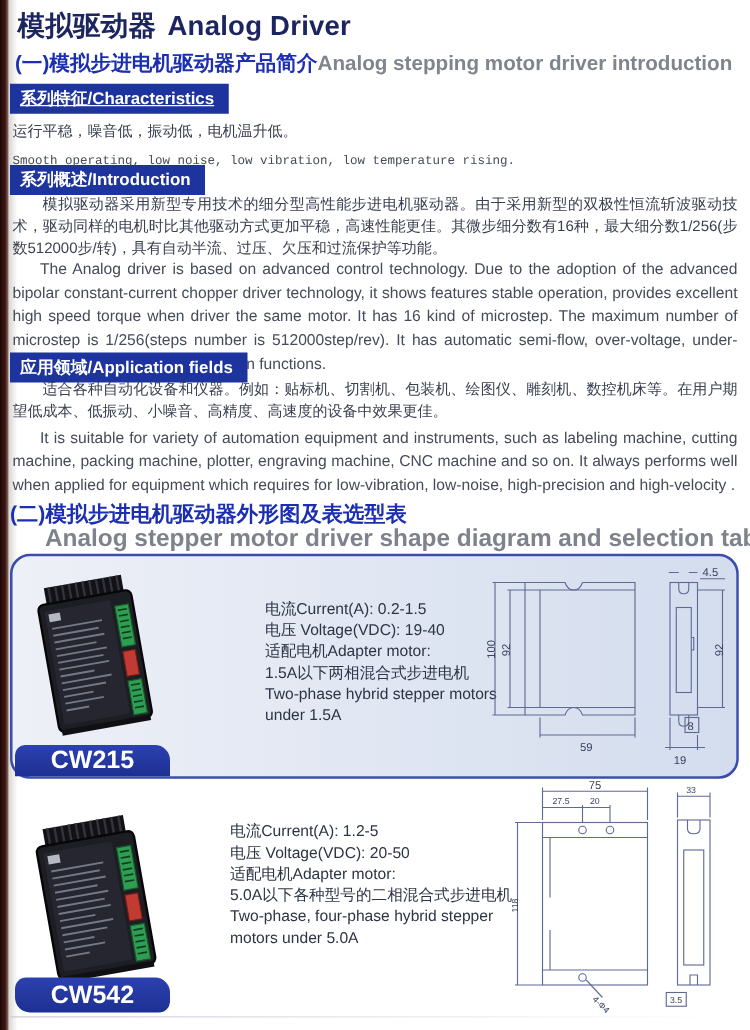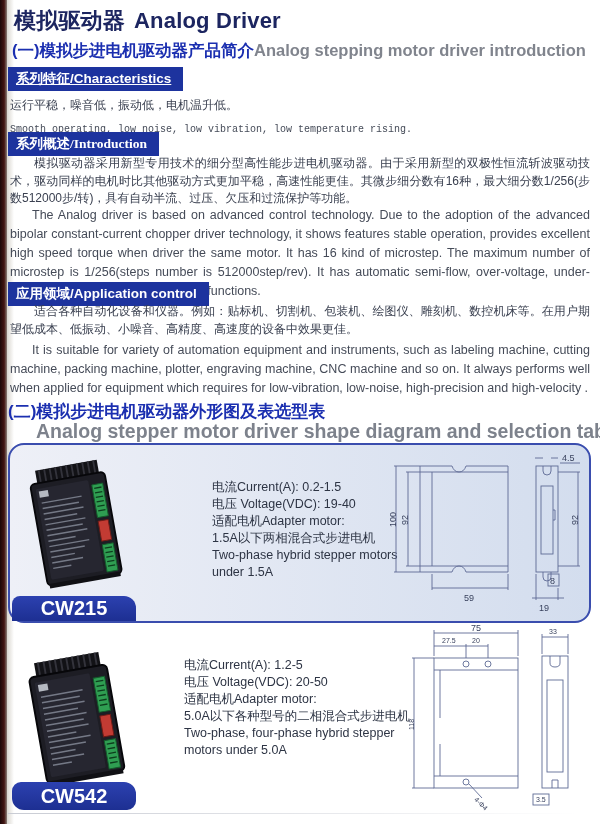--- a/index.html
+++ b/index.html
@@ -11,21 +11,21 @@
            background:linear-gradient(to right,#d9d6cf,rgba(245,245,241,0));}
   .abs{position:absolute;}
   .title{left:14px;top:6px;font-size:22px;font-weight:bold;color:#1c2560;letter-spacing:.2px;}
   .title .en{margin-left:9px;}
   .sec-head{left:12px;top:40px;font-size:16.5px;font-weight:bold;white-space:nowrap;}
   .sec-head .cn{color:#1b2fb0;}
   .sec-head .en{color:#80848d;}
   .badge{background:#1d339e;color:#ffffff;font-size:13.5px;font-weight:bold;
          padding:3px 12px 3px 8px;white-space:nowrap;}
   .b1{left:8px;top:67px;text-decoration:underline;}
-  .b2{left:8px;top:132px;font-family:Liberation Serif, serif;}
+  .b2{left:8px;top:132px;}
   .b3{left:8px;top:282px;}
   .line-cn{left:10px;top:97px;font-size:12px;color:#3a4050;}
   .line-en{left:10px;top:124px;font-size:10px;color:#454b58;font-family:Liberation Mono, monospace;}
   .para{width:580px;text-align:justify;}
   .para.cn{font-size:12px;line-height:17.5px;color:#3a4050;text-indent:24px;}
   .para.en{font-size:12.5px;line-height:19px;color:#454b58;text-indent:22px;}
   .p-cn2{left:10px;top:155px;}
   .p-en2{left:10px;top:206px;}
   .p-cn3{left:10px;top:303px;}
   .p-en3{left:10px;top:341px;}
@@ -87,21 +87,21 @@
   </div>
 
   <div class="abs badge b1">系列特征/Characteristics</div>
   <div class="abs line-cn">运行平稳，噪音低，振动低，电机温升低。</div>
   <div class="abs line-en">Smooth operating, low noise, low vibration, low temperature rising.</div>
 
   <div class="abs badge b2">系列概述/Introduction</div>
   <div class="abs para cn p-cn2">模拟驱动器采用新型专用技术的细分型高性能步进电机驱动器。由于采用新型的双极性恒流斩波驱动技术，驱动同样的电机时比其他驱动方式更加平稳，高速性能更佳。其微步细分数有16种，最大细分数1/256(步数512000步/转)，具有自动半流、过压、欠压和过流保护等功能。</div>
   <div class="abs para en p-en2">The Analog driver is based on advanced control technology. Due to the adoption of the advanced bipolar constant-current chopper driver technology, it shows features stable operation, provides excellent high speed torque when driver the same motor. It has 16 kind of microstep. The maximum number of microstep is 1/256(steps number is 512000step/rev). It has automatic semi-flow, over-voltage, under-voltage and over-current protection functions.</div>
 
-  <div class="abs badge b3">应用领域/Application control</div>
+  <div class="abs badge b3">应用领域/Application fields</div>
   <div class="abs para cn p-cn3">适合各种自动化设备和仪器。例如：贴标机、切割机、包装机、绘图仪、雕刻机、数控机床等。在用户期望低成本、低振动、小噪音、高精度、高速度的设备中效果更佳。</div>
   <div class="abs para en p-en3">It is suitable for variety of automation equipment and instruments, such as labeling machine, cutting machine, packing machine, plotter, engraving machine, CNC machine and so on. It always performs well when applied for equipment which requires for low-vibration, low-noise, high-precision and high-velocity .</div>
 
   <div class="abs sec2-cn">(二)模拟步进电机驱动器外形图及表选型表</div>
   <div class="abs sec2-en">Analog stepper motor driver shape diagram and selection table</div>
 
   <div class="abs card"></div>
 
   <svg class="abs photo1" width="112" height="138">
     <use href="#driver-unit" xlink:href="#driver-unit" width="112" height="138"></use>

